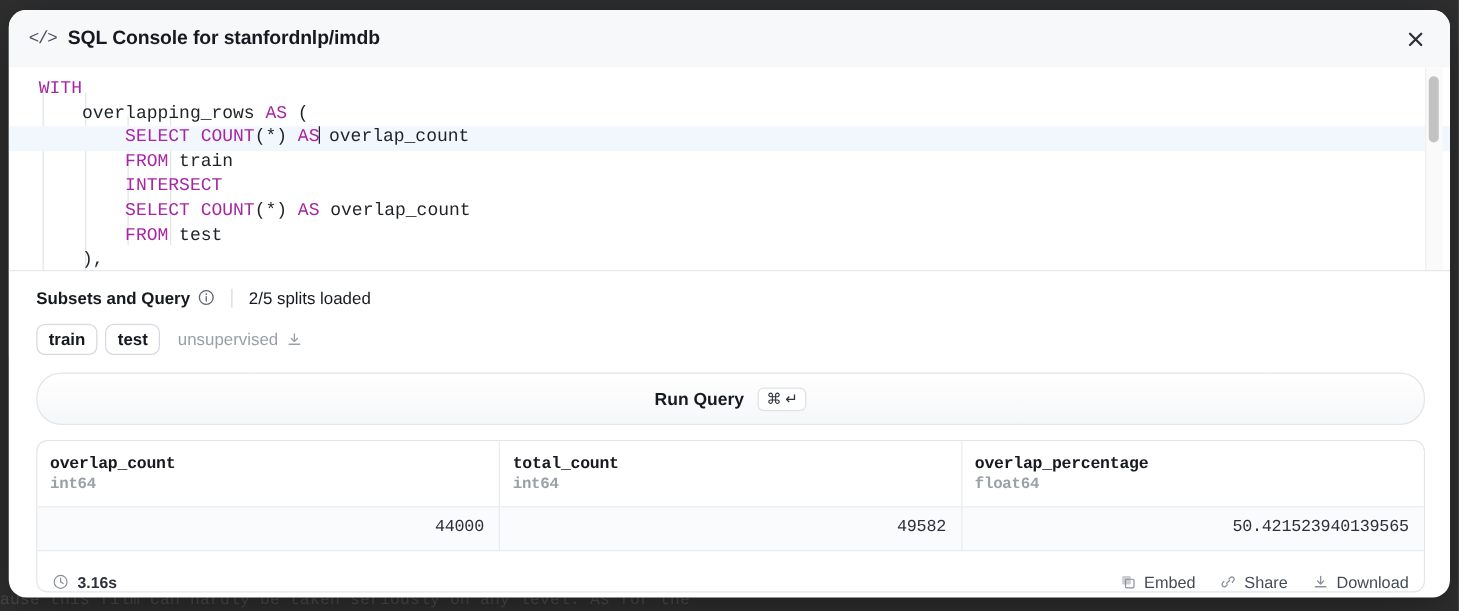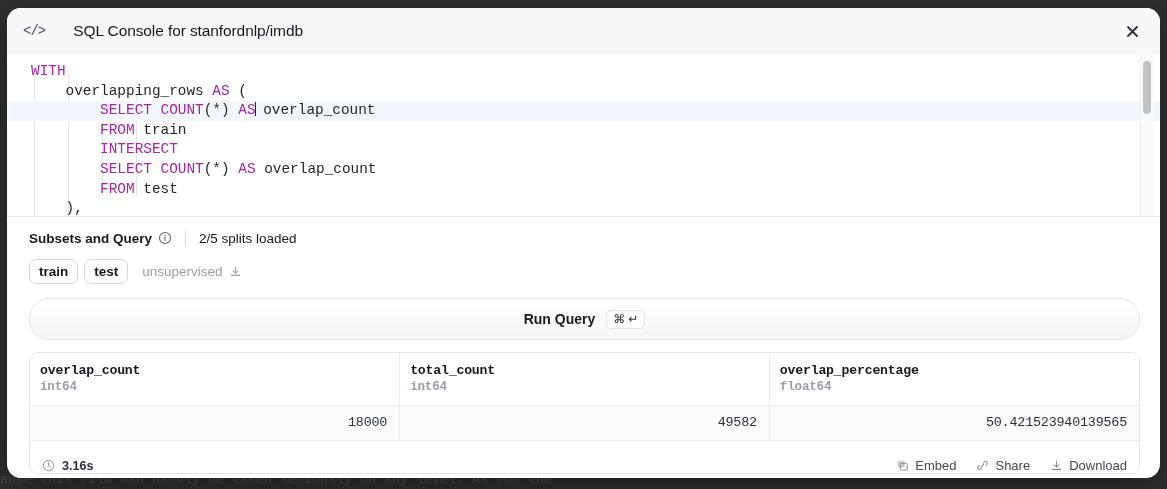--- a/index.html
+++ b/index.html
@@ -52,24 +52,23 @@
   .header-left { display: flex; align-items: center; gap: 9px; }
   .code-icon {
     font-family: "Liberation Mono", monospace;
     font-size: 14px;
     color: #4b5261;
     line-height: 1;
     letter-spacing: -1px;
   }
   .modal-title {
     font-size: 15.5px;
-    font-weight: normal;
+    font-weight: bold;
     color: #16191f;
     letter-spacing: -.1px;
-    margin-left: 19px;
   }
   .close-btn {
     position: absolute;
     right: 16px; top: 50%;
     transform: translateY(-50%);
     width: 24px; height: 24px;
     display: flex; align-items: center; justify-content: center;
     cursor: pointer;
     color: #2b303b;
   }
@@ -391,21 +390,21 @@
               <span class="col-type">int64</span>
             </th>
             <th>
               <span class="col-name">overlap_percentage</span>
               <span class="col-type">float64</span>
             </th>
           </tr>
       </thead>
       <tbody id="rt-body">
           <tr>
-            <td>18000</td>
+            <td>44000</td>
             <td>49582</td>
             <td>50.421523940139565</td>
           </tr>
         </tbody>
     </table>
     <div class="res-footer">
       <span class="timing">
         <span class="f-ic">
           <svg width="13" height="13" viewBox="0 0 16 16" fill="none" stroke="currentColor" stroke-width="1.2">
             <circle cx="8" cy="8" r="6.3"></circle>

